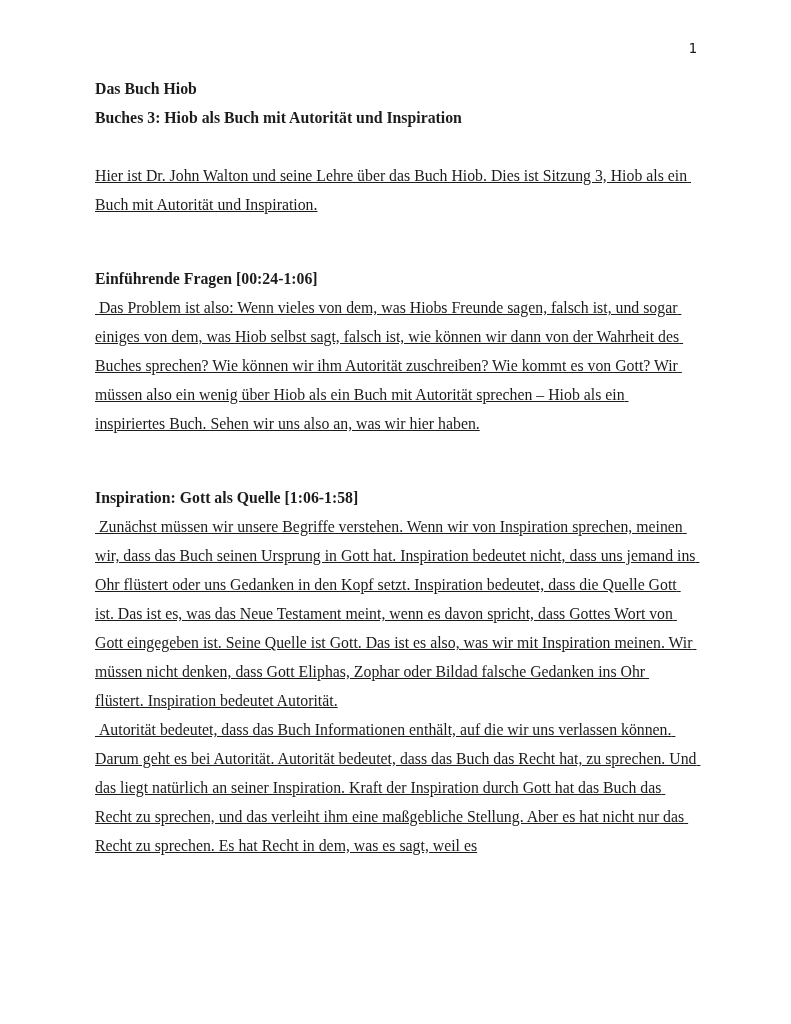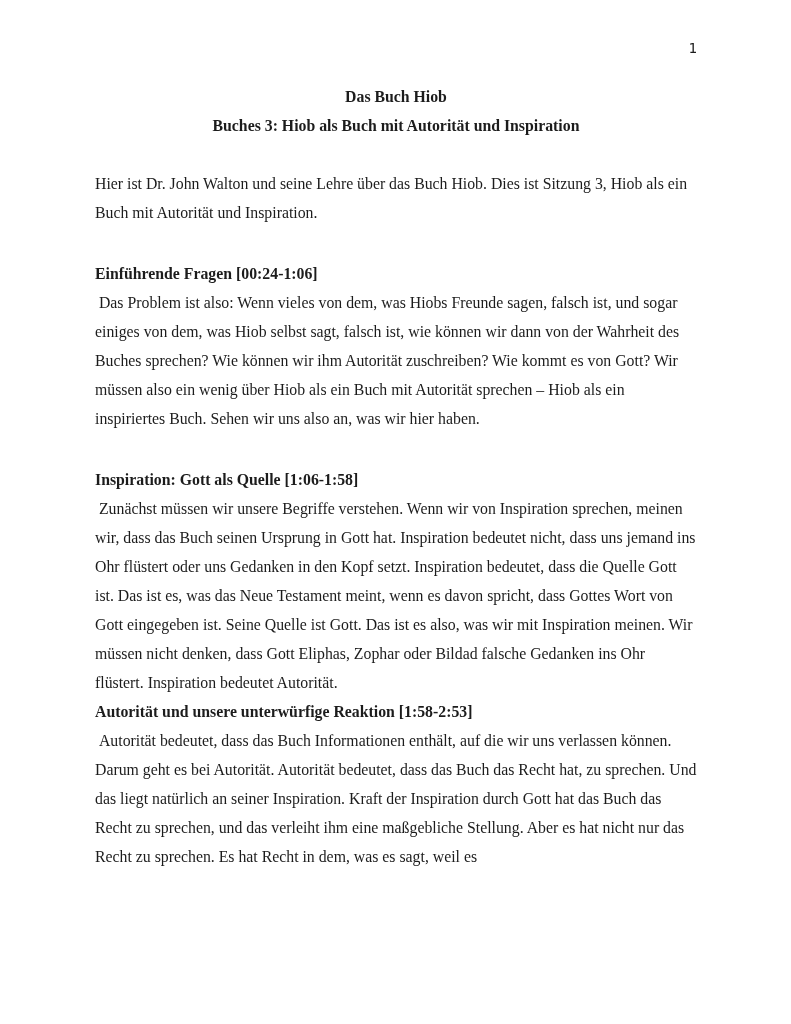--- a/index.html
+++ b/index.html
@@ -21,43 +21,44 @@
     line-height: 29px;
     overflow: hidden;
   }
   .page-number {
     text-align: right;
     font-family: "DejaVu Sans Mono", monospace;
     font-size: 14px;
     line-height: 20px;
   }
   .title-block {
-    margin-top: 24px;
-    text-align: center;
+    margin-top: 16px;
+    text-align: left;
     font-weight: bold;
   }
   .title-line {
     line-height: 29px;
   }
   .para {
     margin: 0;
     white-space: pre-wrap;
     text-align: left;
+    text-decoration: underline;
   }
   .intro {
     margin-top: 29px;
   }
   .heading {
     margin: 0;
     font-size: inherit;
     font-weight: bold;
     line-height: 29px;
   }
   .gap-above {
-    margin-top: 32px;
+    margin-top: 45px;
   }
 </style>
 </head>
 <body>
 
 <div class="page">
 
   <div class="page-number">1</div>
 
   <div class="title-block">
@@ -66,16 +67,15 @@
   </div>
 
   <p class="para intro">Hier ist Dr. John Walton und seine Lehre über das Buch Hiob. Dies ist Sitzung 3, Hiob als ein Buch mit Autorität und Inspiration.</p>
 
   <h2 class="heading gap-above">Einführende Fragen [00:24-1:06]</h2>
   <p class="para"> Das Problem ist also: Wenn vieles von dem, was Hiobs Freunde sagen, falsch ist, und sogar einiges von dem, was Hiob selbst sagt, falsch ist, wie können wir dann von der Wahrheit des Buches sprechen? Wie können wir ihm Autorität zuschreiben? Wie kommt es von Gott? Wir müssen also ein wenig über Hiob als ein Buch mit Autorität sprechen – Hiob als ein inspiriertes Buch. Sehen wir uns also an, was wir hier haben.</p>
 
   <h2 class="heading gap-above">Inspiration: Gott als Quelle [1:06-1:58]</h2>
   <p class="para"> Zunächst müssen wir unsere Begriffe verstehen. Wenn wir von Inspiration sprechen, meinen wir, dass das Buch seinen Ursprung in Gott hat. Inspiration bedeutet nicht, dass uns jemand ins Ohr flüstert oder uns Gedanken in den Kopf setzt. Inspiration bedeutet, dass die Quelle Gott ist. Das ist es, was das Neue Testament meint, wenn es davon spricht, dass Gottes Wort von Gott eingegeben ist. Seine Quelle ist Gott. Das ist es also, was wir mit Inspiration meinen. Wir müssen nicht denken, dass Gott Eliphas, Zophar oder Bildad falsche Gedanken ins Ohr flüstert. Inspiration bedeutet Autorität.</p>
 
-  <h2 class="heading">Autorität und unsere unterwürfige Reaktion [1:58-2:53]</h2>
   <p class="para"> Autorität bedeutet, dass das Buch Informationen enthält, auf die wir uns verlassen können. Darum geht es bei Autorität. Autorität bedeutet, dass das Buch das Recht hat, zu sprechen. Und das liegt natürlich an seiner Inspiration. Kraft der Inspiration durch Gott hat das Buch das Recht zu sprechen, und das verleiht ihm eine maßgebliche Stellung. Aber es hat nicht nur das Recht zu sprechen. Es hat Recht in dem, was es sagt, weil es</p>
 
 </div>
 
 </body></html>

